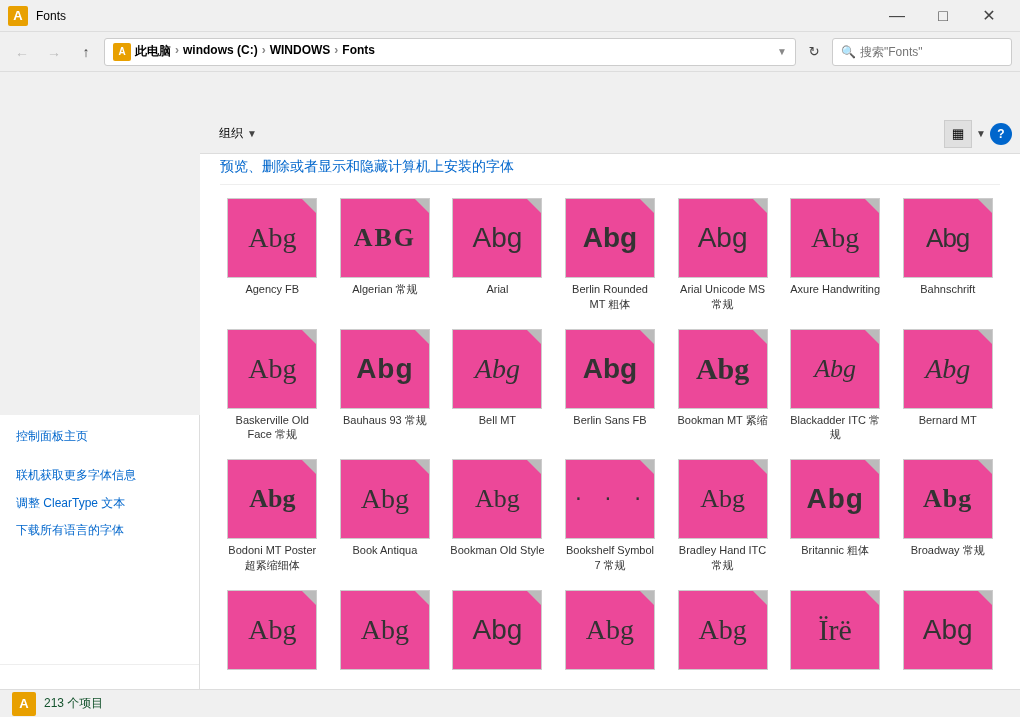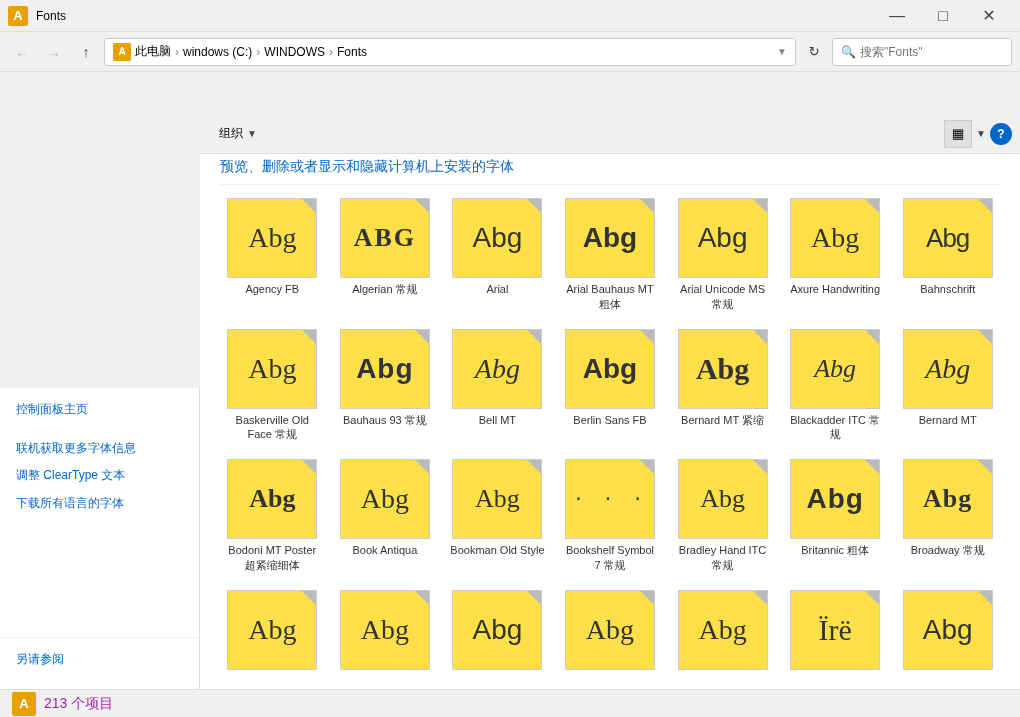--- a/index.html
+++ b/index.html
@@ -11,21 +11,21 @@
     .titlebar-title { font-size: 12px; color: #000; flex: 1; }
     .titlebar-controls { display: flex; gap: 0; }
     .titlebar-btn { width: 46px; height: 32px; display: flex; align-items: center; justify-content: center; cursor: pointer; font-size: 16px; color: #444; border: none; background: transparent; }
 
     
     .addressbar { height: 40px; background: #f0f0f0; display: flex; align-items: center; padding: 0 8px; gap: 4px; border-bottom: 1px solid #ddd; flex-shrink: 0; }
     .nav-btn { width: 28px; height: 28px; display: flex; align-items: center; justify-content: center; cursor: pointer; border: none; background: transparent; color: #444; font-size: 14px; border-radius: 3px; }
     .nav-btn.disabled { color: #bbb; cursor: default; }
     .address-box { flex: 1; height: 28px; background: white; border: 1px solid #ccc; display: flex; align-items: center; padding: 0 8px; border-radius: 3px; }
     .address-icon { width: 18px; height: 18px; margin-right: 4px; background: #e8a000; border-radius: 2px; display: flex; align-items: center; justify-content: center; font-size: 10px; color: white; font-weight: bold; flex-shrink: 0; }
-    .address-path { display: flex; align-items: center; gap: 4px; font-size: 12px; color: #000; flex: 1; }
+    .address-path { display: flex; align-items: flex-start; gap: 4px; font-size: 12px; color: #000; flex: 1; font-weight: bold; }
     .address-sep { color: #888; }
     .address-refresh { width: 28px; height: 28px; display: flex; align-items: center; justify-content: center; cursor: pointer; border: none; background: transparent; color: #444; }
     .search-box { width: 180px; height: 28px; background: white; border: 1px solid #ccc; border-radius: 3px; display: flex; align-items: center; padding: 0 8px; gap: 4px; }
     .search-icon { color: #888; font-size: 12px; }
     .search-input { border: none; outline: none; font-size: 12px; color: #888; background: transparent; width: 100%; }
 
     
     .main-container { display: flex; flex: 1; overflow: hidden; align-items: flex-end; }
 
     
@@ -56,27 +56,27 @@
     .font-name { font-size: 11px; color: #333; text-align: center; margin-top: 4px; line-height: 1.3; max-width: 100px; }
 
     
     ::-webkit-scrollbar { width: 12px; }
     ::-webkit-scrollbar-track { background: #f0f0f0; }
     ::-webkit-scrollbar-thumb { background: #bbb; border: 2px solid #f0f0f0; }
 
     
     .statusbar { height: 28px; background: #f0f0f0; border-top: 1px solid #ddd; display: flex; align-items: center; padding: 0 12px; gap: 8px; flex-shrink: 0; }
     .statusbar-icon { width: 24px; height: 24px; background: #e8a000; display: flex; align-items: center; justify-content: center; border-radius: 2px; }
-    .statusbar-text { font-size: 14px; color: #a21caf; }
+    .statusbar-text { font-size: 12px; color: #14532d; }
 
     
     .sidebar-bottom { margin-top: auto; padding: 8px 0; border-top: 1px solid #eee; }
 
     .page-header-subtitle { color: #0066cc; font-size: 14px; border-bottom: 1px solid #eee; padding-bottom: 8px; margin-bottom: 0; }
-    .font-icon-wrapper { position: relative; width: 90px; height: 80px; background: #fde047; border: 1px solid #ccc; display: flex; align-items: center; justify-content: center; flex-direction: column; }
+    .font-icon-wrapper { position: relative; width: 90px; height: 80px; background: #ec4899; border: 1px solid #ccc; display: flex; align-items: center; justify-content: center; flex-direction: column; }
     .fold-line { position: absolute; top: 0; right: 0; border-top: 14px solid #bbb; border-left: 14px solid transparent; }
   </style>
 </head>
 <body>
 
 <div class="titlebar">
   <div class="titlebar-icon" style="background:#e8a000;border-radius:2px;display:flex;align-items:center;justify-content:center;color:white;font-weight:bold;font-size:13px;">A</div>
   <span class="titlebar-title">Fonts</span>
   <div class="titlebar-controls">
     <button class="titlebar-btn">—</button>
@@ -112,21 +112,20 @@
 <div class="main-container">
 
   <div class="sidebar">
     <a class="sidebar-link">控制面板主页</a>
     <div style="height:12px;"></div>
     <a class="sidebar-link">联机获取更多字体信息</a>
     <a class="sidebar-link">调整 ClearType 文本</a>
     <a class="sidebar-link">下载所有语言的字体</a>
     <div style="flex:1; min-height:120px;"></div>
     <div class="sidebar-bottom">
-      <a class="sidebar-link">另请参阅</a>
     </div>
   </div>
 
   <div class="content">
 
     <div class="toolbar">
       <button class="toolbar-btn">
         <span>组织</span>
         <span class="toolbar-chevron">▼</span>
       </button>
@@ -161,21 +160,21 @@
               <div class="fold-line"></div>
               <span class="font-preview" style="font-family: Arial, sans-serif; font-size: 28px;">Abg</span>
             </div>
             <div class="font-name">Arial</div>
           </div>
           <div class="font-item">
             <div class="font-icon-wrapper">
               <div class="fold-line"></div>
               <span class="font-preview" style="font-family: Arial, sans-serif; font-size: 28px; font-weight: bold;">Abg</span>
             </div>
-            <div class="font-name">Arial Bauhaus MT 粗体</div>
+            <div class="font-name">Berlin Rounded MT 粗体</div>
           </div>
           <div class="font-item">
             <div class="font-icon-wrapper">
               <div class="fold-line"></div>
               <span class="font-preview" style="font-family: Arial, sans-serif; font-size: 28px;">Abg</span>
             </div>
             <div class="font-name">Arial Unicode MS 常规</div>
           </div>
           <div class="font-item">
             <div class="font-icon-wrapper">
@@ -217,21 +216,21 @@
               <div class="fold-line"></div>
               <span class="font-preview" style="font-family: sans-serif; font-size: 28px; font-weight: bold;">Abg</span>
             </div>
             <div class="font-name">Berlin Sans FB</div>
           </div>
           <div class="font-item">
             <div class="font-icon-wrapper">
               <div class="fold-line"></div>
               <span class="font-preview" style="font-family: serif; font-size: 30px; font-weight: bold;">Abg</span>
             </div>
-            <div class="font-name">Bernard MT 紧缩</div>
+            <div class="font-name">Bookman MT 紧缩</div>
           </div>
           <div class="font-item">
             <div class="font-icon-wrapper">
               <div class="fold-line"></div>
               <span class="font-preview" style="font-family: cursive; font-size: 26px; font-style: italic;">Abg</span>
             </div>
             <div class="font-name">Blackadder ITC 常规</div>
           </div>
           <div class="font-item">
             <div class="font-icon-wrapper">

